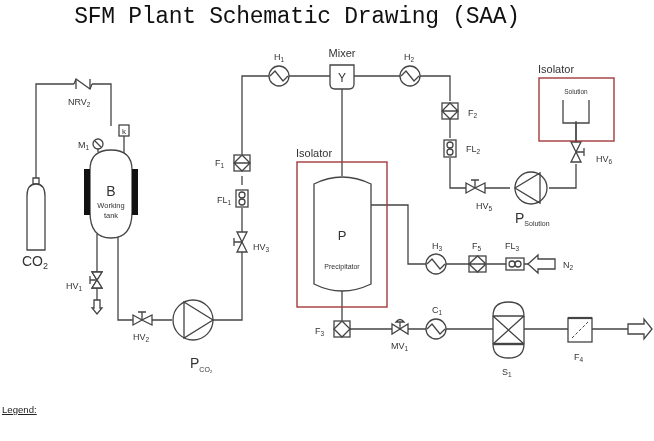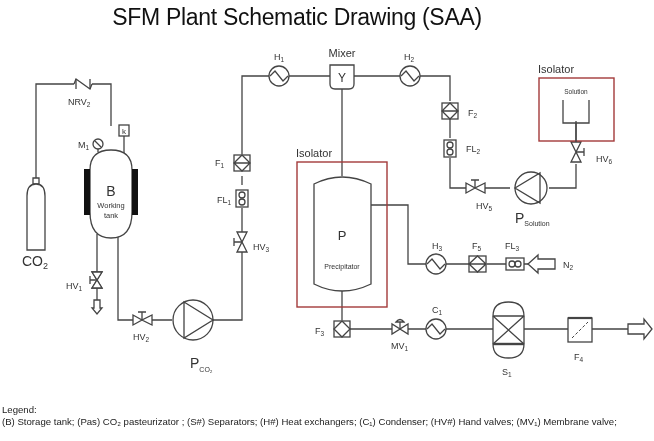--- a/index.html
+++ b/index.html
@@ -1,24 +1,24 @@
 <!DOCTYPE html>
 <html><head>
 <meta charset="utf-8">
 <style>
   html, body { margin: 0; padding: 0; background: #ffffff; }
   body { width: 654px; height: 441px; position: relative; overflow: hidden; font-family: "Liberation Sans", sans-serif; color: #222; }
-  #title { position: absolute; left: 0; top: 4px; width: 594px; text-align: center; font-family: Liberation Sans, sans-serif; font-size: 23px; color: #111; letter-spacing: -0.3px; }
+  #title { position: absolute; left: 0; top: 4px; width: 594px; text-align: center; font-family: Liberation Mono, monospace; font-size: 23px; color: #111; letter-spacing: -0.3px; }
   svg#diagram { position: absolute; left: 0; top: 0; }
   svg text { font-family: "Liberation Sans", sans-serif; fill: #333; }
   .ln { stroke: #444; stroke-width: 1.3; fill: none; }
   .lnw { stroke: #444; stroke-width: 1.3; fill: #fff; }
   .iso { stroke: #a33a3a; stroke-width: 1.4; fill: none; }
   #legend { position: absolute; left: 2px; top: 404px; font-size: 9.6px; line-height: 12px; color: #222; }
-  #legend div { white-space: nowrap; }
+  #legend div { white-space: nowrap; text-decoration: underline; }
 </style>
 </head>
 <body>
 
 <div id="title">SFM Plant Schematic Drawing (SAA)</div>
 
 <svg id="diagram" width="654" height="400" viewBox="0 0 654 400">
 
   <g>
 
@@ -238,14 +238,13 @@
     <text x="574" y="360" font-size="9"><tspan>F</tspan><tspan font-size="6.5" dy="2">4</tspan></text>
   </g>
 
   <g>
     <path class="lnw" d="M628 324 H644 V319 L652 329 L644 339 V334 H628 Z"></path>
   </g>
 </svg>
 
 <div id="legend">
   <div>Legend:</div>
-  <div>(B) Storage tank; (Pas) CO₂ pasteurizator ; (S#) Separators; (H#) Heat exchangers; (C₁) Condenser;  (HV#) Hand valves; (MV₁) Membrane valve;</div>
 </div>
 
 </body></html>

